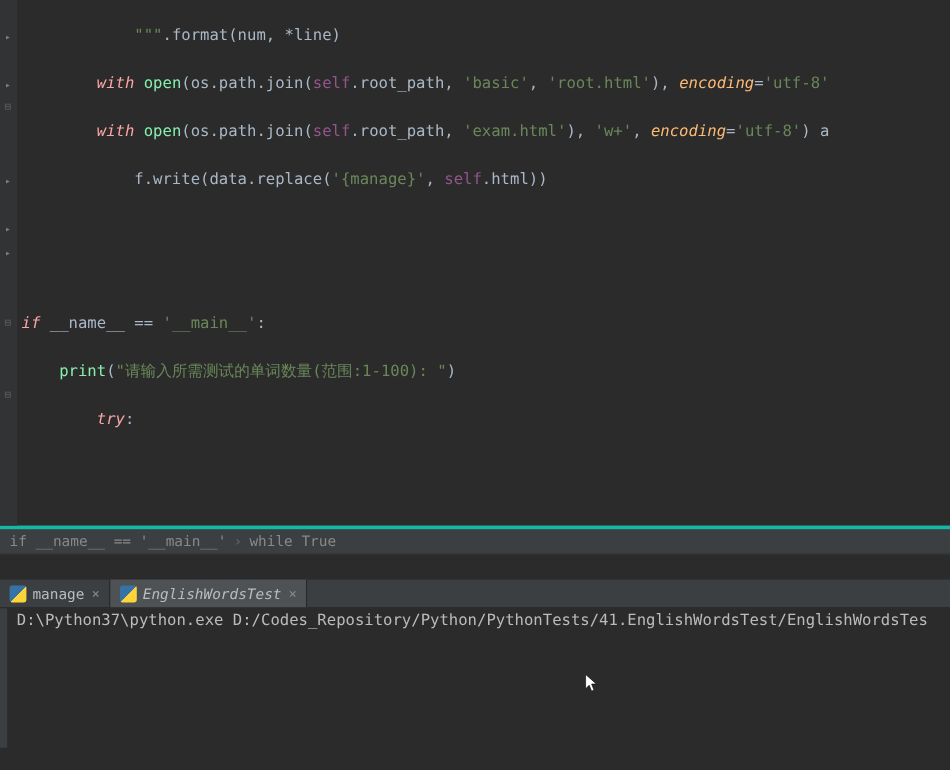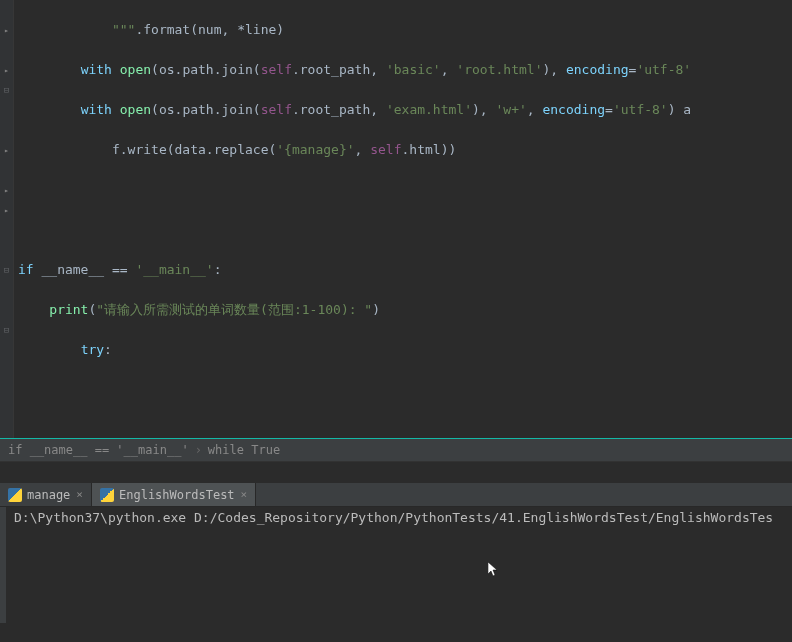--- a/index.html
+++ b/index.html
@@ -35,30 +35,30 @@
     .gutter-mark.minus::before { content: '⊟'; font-size: 9px; }
     .gutter-mark.arrow::before { content: '▸'; font-size: 8px; color: #808080; }
     .code {
       flex: 1;
       padding: 0 4px;
       line-height: 20px;
       white-space: pre;
       overflow: hidden;
     }
     .line { height: 20px; }
-    .kw { color: #7dd3fc; }
+    .kw { color: #fca5a5; font-style: italic; }
     .str { color: #6a8759; }
     .self { color: #94558d; text-align: center; }
     .builtin { color: #86efac; }
     .op { color: #a9b7c6; }
-    .param { color: #7dd3fc; }
+    .param { color: #fdba74; font-style: italic; }
     .breadcrumb {
       height: 24px;
       background: #3c3f41;
-      border-top: 1px solid #14b8a6;
+      border-top: 3px solid #14b8a6;
       border-bottom: 1px solid #323232;
       display: flex;
       align-items: center;
       padding: 0 8px;
       color: #888;
       font-size: 12px;
     }
     .breadcrumb-sep { margin: 0 6px; color: #666; }
     .tabs {
       height: 24px;
@@ -70,21 +70,21 @@
     }
     .tab {
       display: flex;
       align-items: center;
       padding: 0 8px;
       border-right: 1px solid #282828;
       color: #bbbbbb;
       font-size: 12px;
       cursor: pointer;
     }
-    .tab.active { background: #4e5254; }
+    .tab.active { background: #4e5254; font-style: italic; }
     .tab-icon {
       width: 14px;
       height: 14px;
       margin-right: 5px;
       display: inline-flex;
       align-items: center;
       justify-content: center;
       font-size: 10px;
     }
     .py-icon {

